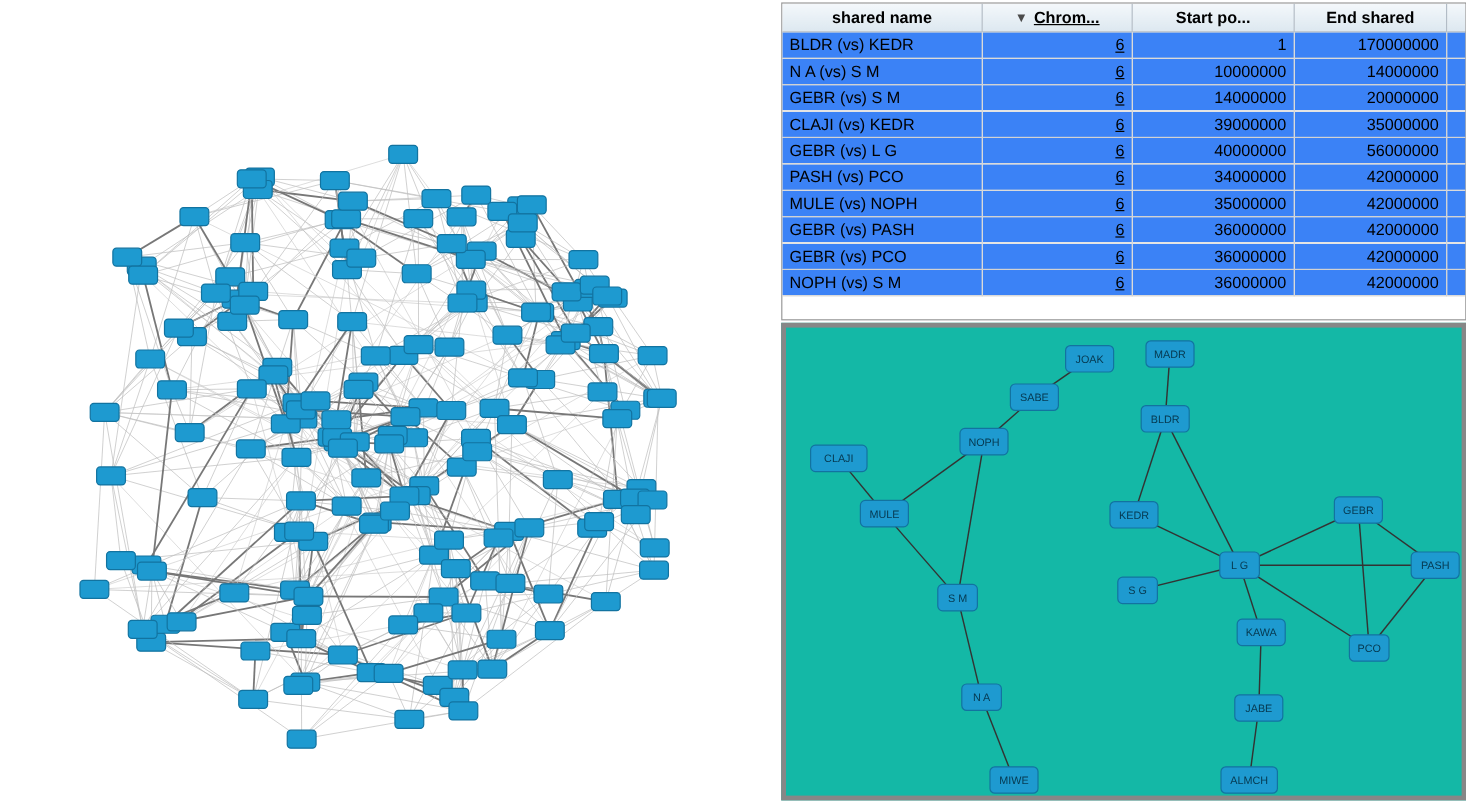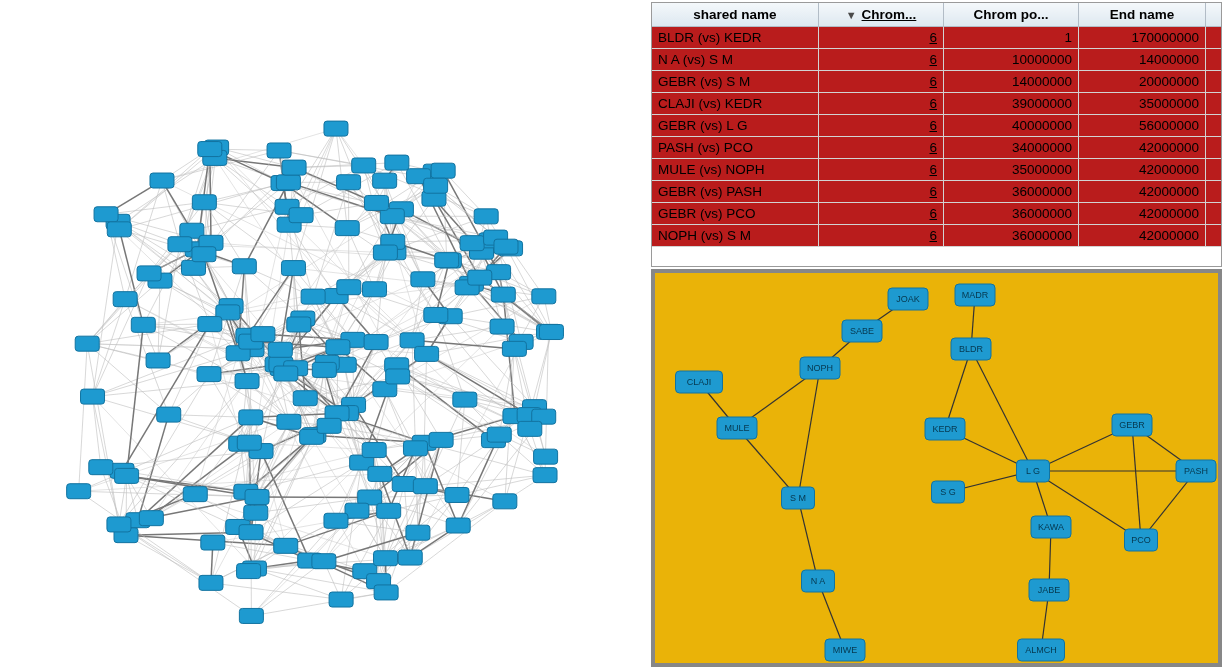--- a/index.html
+++ b/index.html
@@ -60,21 +60,21 @@
     white-space: nowrap;
     overflow: hidden;
   }
   table.data-table td {
     border-bottom: 1px solid #d2d2d2;
     border-right: 1px solid #d2d2d2;
     height: 21px;
     padding: 0 6px;
     white-space: nowrap;
     overflow: hidden;
-    background: #b91c1c;
+    background: #3b82f6;
   }
   table.data-table td.num { text-align: right; }
   table.data-table td.txt { text-align: left; }
   .col-name  { width: 150px; }
   .col-chrom { width: 108px; text-decoration: underline; }
   .col-start { width: 118px; }
   .col-end   { width: 110px; }
   .col-gen   { width: 85px; }
   .filter-ico {
     display: inline-block;
@@ -84,21 +84,21 @@
     vertical-align: middle;
   }
 
   
   #sub-network {
     position: absolute;
     left: 651px;
     top: 269px;
     width: 571px;
     height: 398px;
-    background: #eab308;
+    background: #14b8a6;
     border: 4px solid #878787;
     box-sizing: border-box;
     overflow: hidden;
   }
   #sub-network svg { display: block; }
 
   
   .nd rect {
     fill: #1e9ad0;
     stroke: #1273a0;
@@ -1380,24 +1380,24 @@
     <table class="data-table">
       <thead>
         <tr>
           <th class="col-name">
             <span>shared name</span>
           </th>
           <th class="col-chrom">
             <span class="filter-ico">▼</span><span>Chrom...</span>
           </th>
           <th class="col-start">
-            <span>Chrom po...</span>
+            <span>Start po...</span>
           </th>
           <th class="col-end">
-            <span>End name</span>
+            <span>End shared</span>
           </th>
           <th class="col-gen">
             <span>Genetic...</span>
           </th>
         </tr>
       </thead>
       <tbody id="table-body">
           <tr>
             <td class="txt col-name">BLDR (vs) KEDR</td>
             <td class="num col-chrom">6</td>

